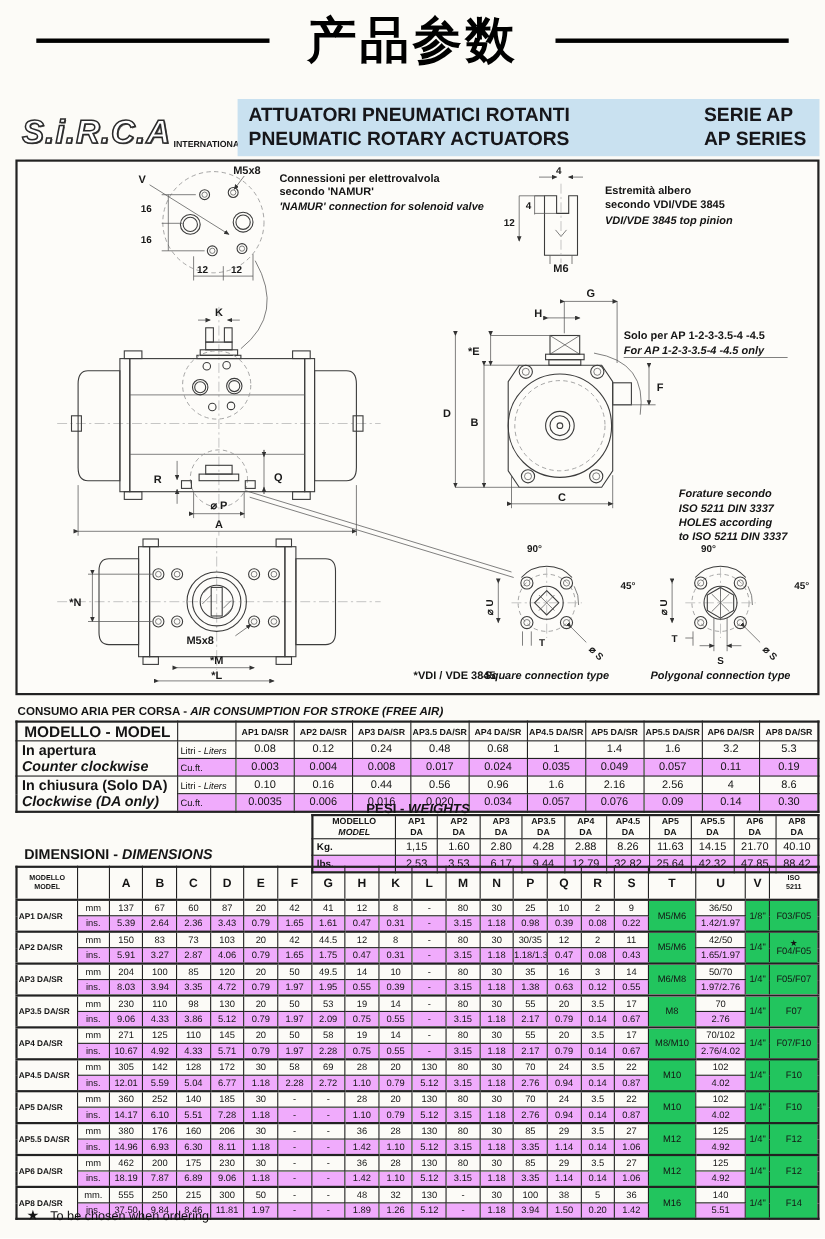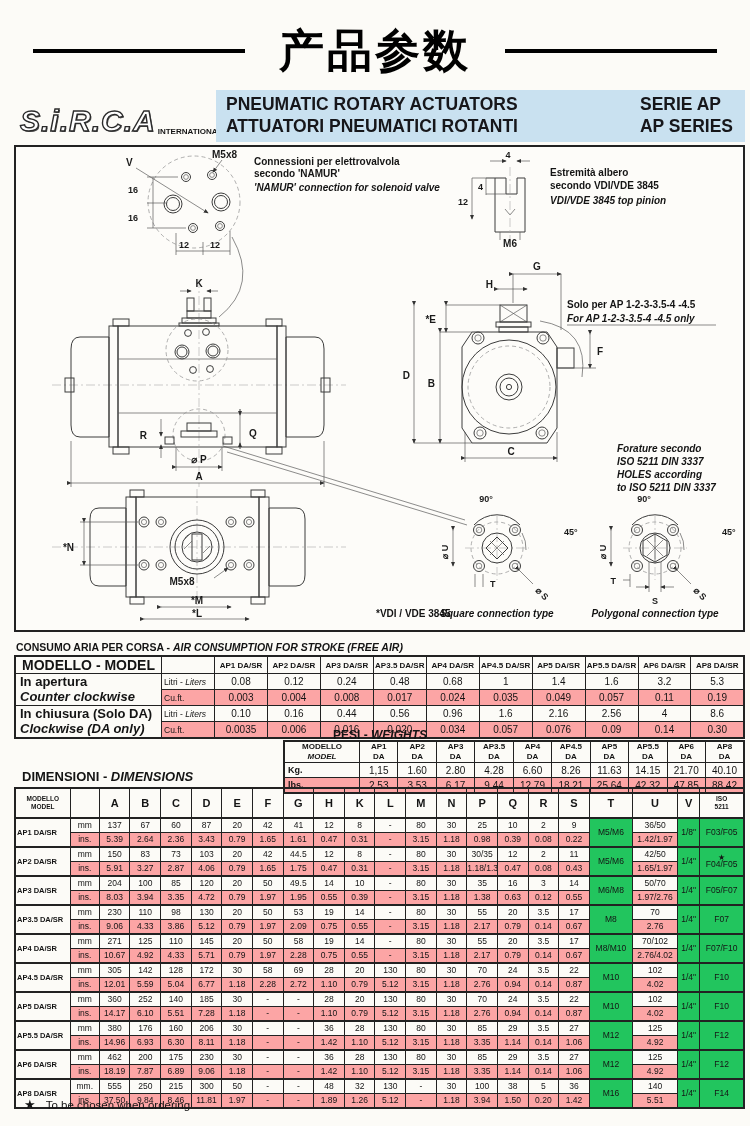--- a/index.html
+++ b/index.html
@@ -1,19 +1,19 @@
 <!DOCTYPE html>
 <html><head>
 <meta charset="utf-8">
 <style>
   html,body{margin:0;padding:0;background:#ffffff;}
   .page{position:relative;width:750px;height:1126px;background:#fcfbf7;font-family:"Liberation Sans",sans-serif;color:#141414;overflow:hidden;}
 
   
-  .title-row{position:absolute;top:20px;left:0;width:100%;height:62px;display:flex;align-items:center;justify-content:center;gap:34px;}
+  .title-row{position:absolute;top:6px;left:0;width:100%;height:62px;display:flex;align-items:center;justify-content:center;gap:34px;}
   .title-row .hline{width:212px;height:4px;background:#000;}
   .title-row h1{margin:0;font-size:45px;font-weight:bold;letter-spacing:3px;color:#000;}
 
   
   .brand-row{position:absolute;top:90px;left:20px;width:725px;height:52px;display:flex;align-items:stretch;}
   .logo{width:196px;display:flex;align-items:flex-end;padding-bottom:6px;white-space:nowrap;}
   .logo-text{font-style:italic;font-weight:bold;font-size:30px;line-height:1;color:#fff;-webkit-text-stroke:1.4px #2b2b2b;text-shadow:1px 1px 0 #555;letter-spacing:1px;}
   .logo-sub{font-size:8px;font-weight:bold;margin-left:2px;letter-spacing:0px;}
   .header-bar{flex:1;background:#c9e1f0;display:flex;justify-content:space-between;align-items:center;padding:3px 12px 3px 10px;}
   .header-titles,.header-series{font-weight:bold;font-size:17.5px;line-height:1.25;color:#16161a;}
@@ -27,21 +27,21 @@
   .ddash{stroke:#9a9a9a;stroke-width:0.8;fill:none;stroke-dasharray:4 3;}
   .dcl{stroke:#b5b5b5;stroke-width:0.7;fill:none;stroke-dasharray:9 3 2 3;}
   .dlbl{font:bold 10px "Liberation Sans",sans-serif;fill:#1a1a1a;}
   .dsm{font:bold 9px "Liberation Sans",sans-serif;fill:#1a1a1a;}
   .dnote{font:bold 10px "Liberation Sans",sans-serif;fill:#141414;}
   .dnotei{font:italic bold 10px "Liberation Sans",sans-serif;fill:#141414;}
 
   
   table{border-collapse:collapse;table-layout:fixed;}
   td,th{border:1px solid #222;padding:0;overflow:hidden;white-space:nowrap;}
-  .blue{background:#fca5a5;margin-left:20px;}
+  .blue{background:#f0abfc;margin-left:20px;}
 
   
   .air-title{position:absolute;top:641px;left:16px;font-size:10.5px;font-weight:bold;}
   .air-title i{font-style:italic;}
   #air-table{position:absolute;top:655px;left:14px;width:731px;border:2px solid #222;}
   #air-table th{font-size:8px;font-weight:bold;height:16px;text-align:center;}
   #air-table td{font-size:10px;text-align:center;height:15px;}
   #air-table td.rowlabel{text-align:left;padding-left:4px;font-size:13px;font-weight:bold;line-height:1.1;background:#fcfbf7;}
   #air-table td.rowlabel .en{font-style:italic;}
   #air-table td.unit{text-align:left;padding-left:2px;font-size:8.5px;font-weight:normal;}
@@ -85,22 +85,22 @@
     <span class="hline"></span>
   </div>
 
   <div class="brand-row">
     <div class="logo">
       <span class="logo-text">S.i.R.C.A</span>
       <span class="logo-sub">INTERNATIONAL S.R.L.</span>
     </div>
     <div class="header-bar">
       <div class="header-titles">
+        <div>ATTUATORI PNEUMATICI ROTANTI</div>
         <div>PNEUMATIC ROTARY ACTUATORS</div>
-        <div>ATTUATORI PNEUMATICI ROTANTI</div>
       </div>
       <div class="header-series">
         <div>SERIE AP</div>
         <div>AP SERIES</div>
       </div>
     </div>
   </div>
 
   <div class="drawing-box">
     <svg viewBox="0 0 727 483">
@@ -516,35 +516,35 @@
           <th>AP5.5<br>DA</th>
           <th>AP6<br>DA</th>
           <th>AP8<br>DA</th>
         </tr>
         <tr>
           <td class="lbl">Kg.</td>
           <td>1,15</td>
           <td>1.60</td>
           <td>2.80</td>
           <td>4.28</td>
-          <td>6.60</td>
+          <td>2.88</td>
           <td>8.26</td>
           <td>11.63</td>
           <td>14.15</td>
           <td>21.70</td>
           <td>40.10</td>
         </tr>
         <tr class="blue">
           <td class="lbl">lbs.</td>
           <td>2.53</td>
           <td>3.53</td>
           <td>6.17</td>
           <td>9.44</td>
           <td>12.79</td>
-          <td>18.21</td>
+          <td>32.82</td>
           <td>25.64</td>
           <td>42.32</td>
           <td>47.85</td>
           <td>88.42</td>
         </tr>
       </tbody>
     </table>
 
   <div class="dim-title">
     <span>DIMENSIONI - </span><i>DIMENSIONS</i>

